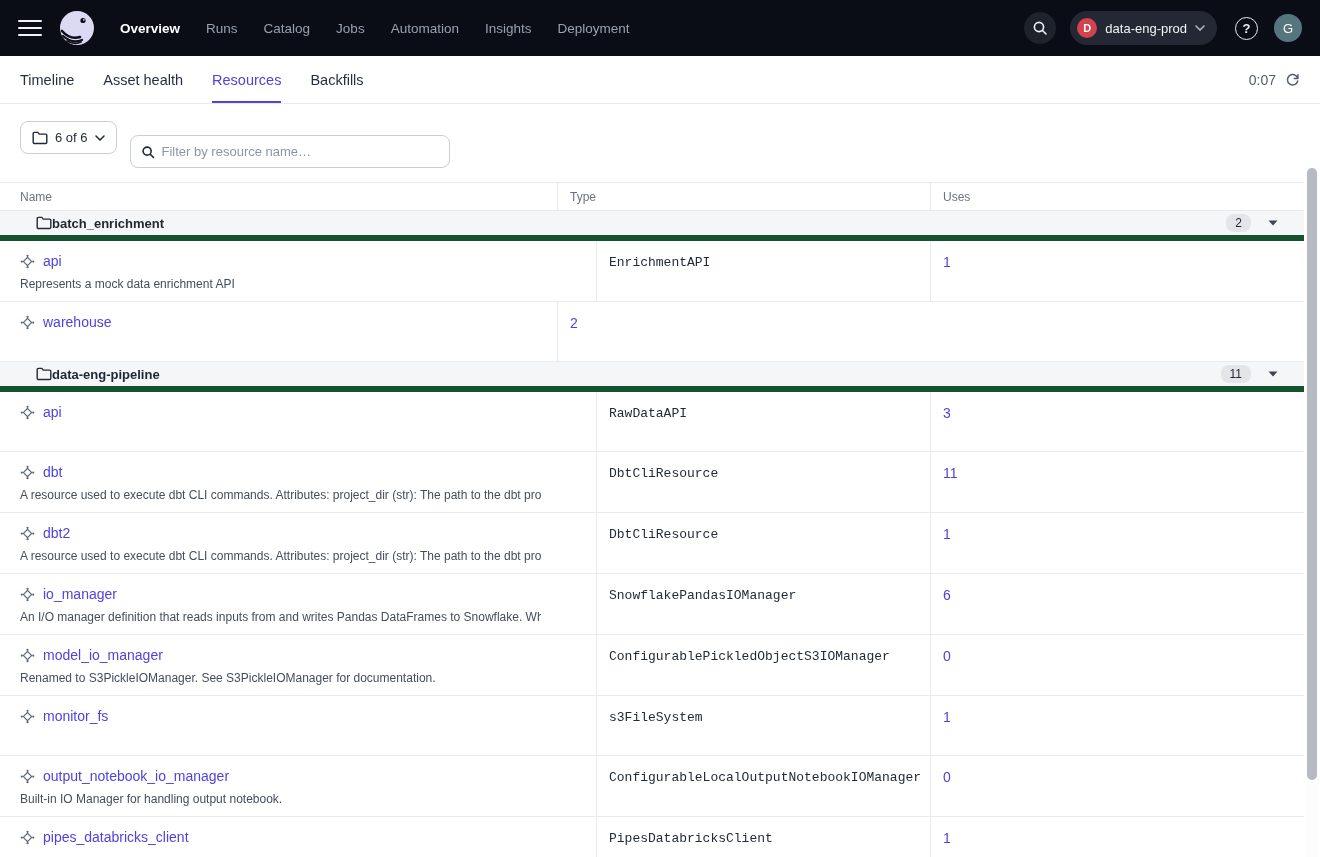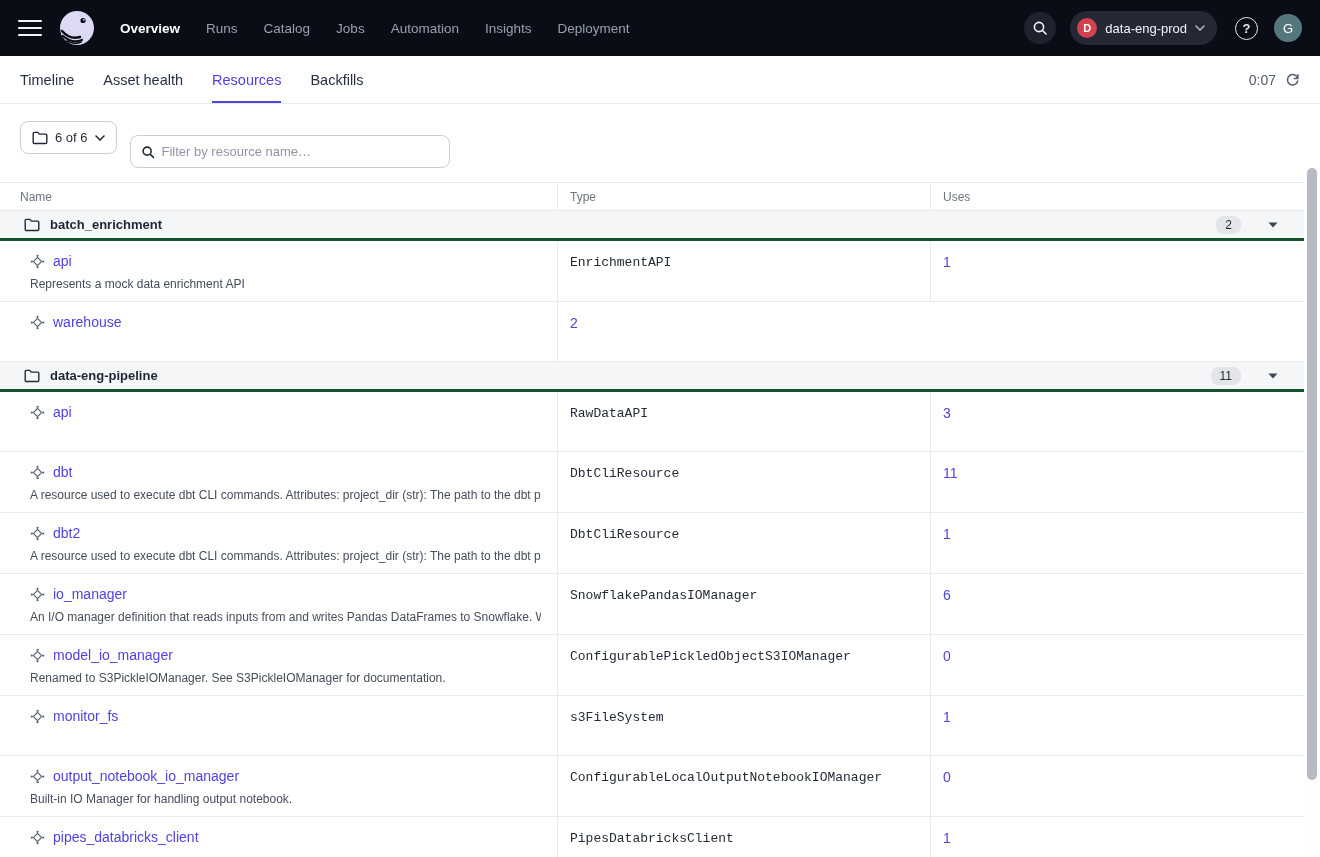--- a/index.html
+++ b/index.html
@@ -39,32 +39,32 @@
   .search-box input { border:none; outline:none; flex:1; font-size:13px; color:#1f2836; font-family:inherit; background:transparent; }
   .search-box input::placeholder { color:#8d95a5; }
 
   
   .table { width:1304px; margin-top:14px; border-top:1px solid #e7eaef; }
   .thead { display:grid; grid-template-columns:557px 373px 374px; height:28px; align-items:center; border-bottom:1px solid #e7eaef; color:#6b7381; font-size:12px; }
   .thead .th { padding-left:12px; height:100%; display:flex; align-items:center; }
   .thead .th:first-child { padding-left:20px; }
   .thead .th + .th { border-left:1px solid #e7eaef; }
 
-  .group-row { height:30px; background:#f5f6f8; display:flex; align-items:center; padding:0 26px 0 24px; border-bottom:3px solid #14532d; gap:10px; cursor:pointer; }
+  .group-row { height:30px; background:#f5f6f8; display:flex; align-items:center; padding:0 26px 0 36px; border-bottom:6px solid #14532d; cursor:pointer; }
   .group-name { font-size:13px; font-weight:700; color:#1c2634; }
   .group-spacer { flex:1; }
   .count-badge { background:#e4e5e9; border-radius:8px; padding:2px 9px; font-size:12px; color:#232b38; }
   .group-caret { margin-left:17px; display:flex; cursor:pointer; }
 
   .data-row { display:grid; grid-template-columns:557px 373px 374px; border-bottom:1px solid #e7eaef; min-height:60px; }
-  .cell-name { padding:12px 16px 10px 30px; overflow:hidden; }
+  .cell-name { padding:12px 16px 10px 20px; overflow:hidden; }
   .name-line { display:flex; align-items:center; gap:8px; }
   .res-link { font-size:14px; font-weight:500; color:#4f43dd; text-decoration:none; cursor:pointer; }
   .res-desc { margin-top:8px; font-size:12px; color:#454d5c; white-space:nowrap; overflow:hidden; }
-  .cell-type { border-left:1px solid #e7eaef; padding:14px 12px 10px 12px; font-family:"Liberation Mono","DejaVu Sans Mono",monospace; font-size:13px; color:#232b38; }
+  .cell-type { border-left:1px solid #e7eaef; padding:14px 12px 10px 12px; font-family:"Liberation Mono","DejaVu Sans Mono",monospace; font-size:13px; color:#232b38;margin-left:39px; }
   .cell-uses { border-left:1px solid #e7eaef; padding:13px 12px 10px 12px; font-size:14px; }
   .uses-link { color:#4f43dd; cursor:pointer; }
 
   
   .scrollbar-track { position:absolute; top:168px; right:1px; width:13px; height:689px; background:#fdfdfd; }
   .scrollbar-thumb { position:absolute; top:0; left:1px; width:10px; height:612px; border-radius:5px; background:#b6bac1; cursor:grab; }
 </style>
 </head>
 <body>
 

